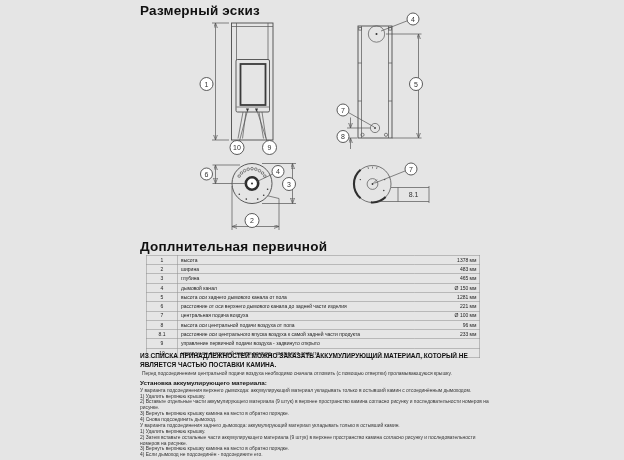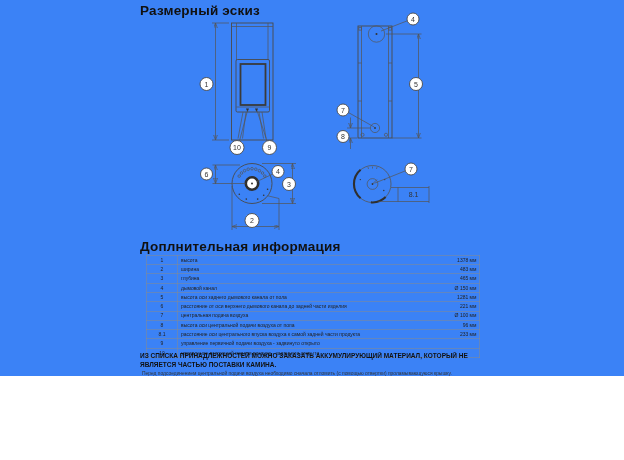--- a/index.html
+++ b/index.html
@@ -1,16 +1,16 @@
 <!DOCTYPE html>
 <html><head>
 <meta charset="utf-8">
 <style>
   html,body{margin:0;padding:0;background:#fff;}
-  .page{position:relative;width:624px;height:376px;background:#3b82f6;overflow:hidden;
+  .page{position:relative;width:624px;height:460px;background:#e5e5e5;overflow:hidden;
         font-family:"Liberation Sans",sans-serif;color:#1a1a1a;}
   .h1{position:absolute;left:140px;top:3px;font-size:13.5px;font-weight:bold;color:#111;letter-spacing:.2px;}
   .h2{position:absolute;left:140px;top:239px;font-size:13.5px;font-weight:bold;color:#111;letter-spacing:.2px;}
   svg.drawing{position:absolute;left:0;top:0;}
   svg.drawing line,svg.drawing rect,svg.drawing circle,svg.drawing path,svg.drawing polyline{
       stroke:#555;stroke-width:.7;fill:none;}
   svg.drawing .body{stroke:#4a4a4a;stroke-width:.9;}
   svg.drawing .glass{stroke:#3a3a3a;stroke-width:1.8;}
   svg.drawing .hub{stroke:#2f2f2f;stroke-width:2.6;fill:#fff;}
   svg.drawing .thick{stroke:#2f2f2f;stroke-width:2.1;}
@@ -175,21 +175,21 @@
       <text x="411" y="169">7</text>
 
       <line x1="391" y1="187.5" x2="429" y2="187.5"></line>
       <line x1="378.5" y1="201.5" x2="429" y2="201.5"></line>
       <line x1="429" y1="186" x2="429" y2="203"></line>
       <line x1="398" y1="187.5" x2="398" y2="201.5"></line>
       <text x="413.5" y="194.8">8.1</text>
     </g>
   </svg>
 
-  <div class="h2">Доплнительная информация</div>
+  <div class="h2">Доплнительная первичной</div>
 
   <div class="table-wrap">
     <table class="info">
       <tbody>
         <tr>
             <td class="num">1</td>
             <td class="lbl">высота</td>
             <td class="val">1378 мм</td>
           </tr>
         <tr>

